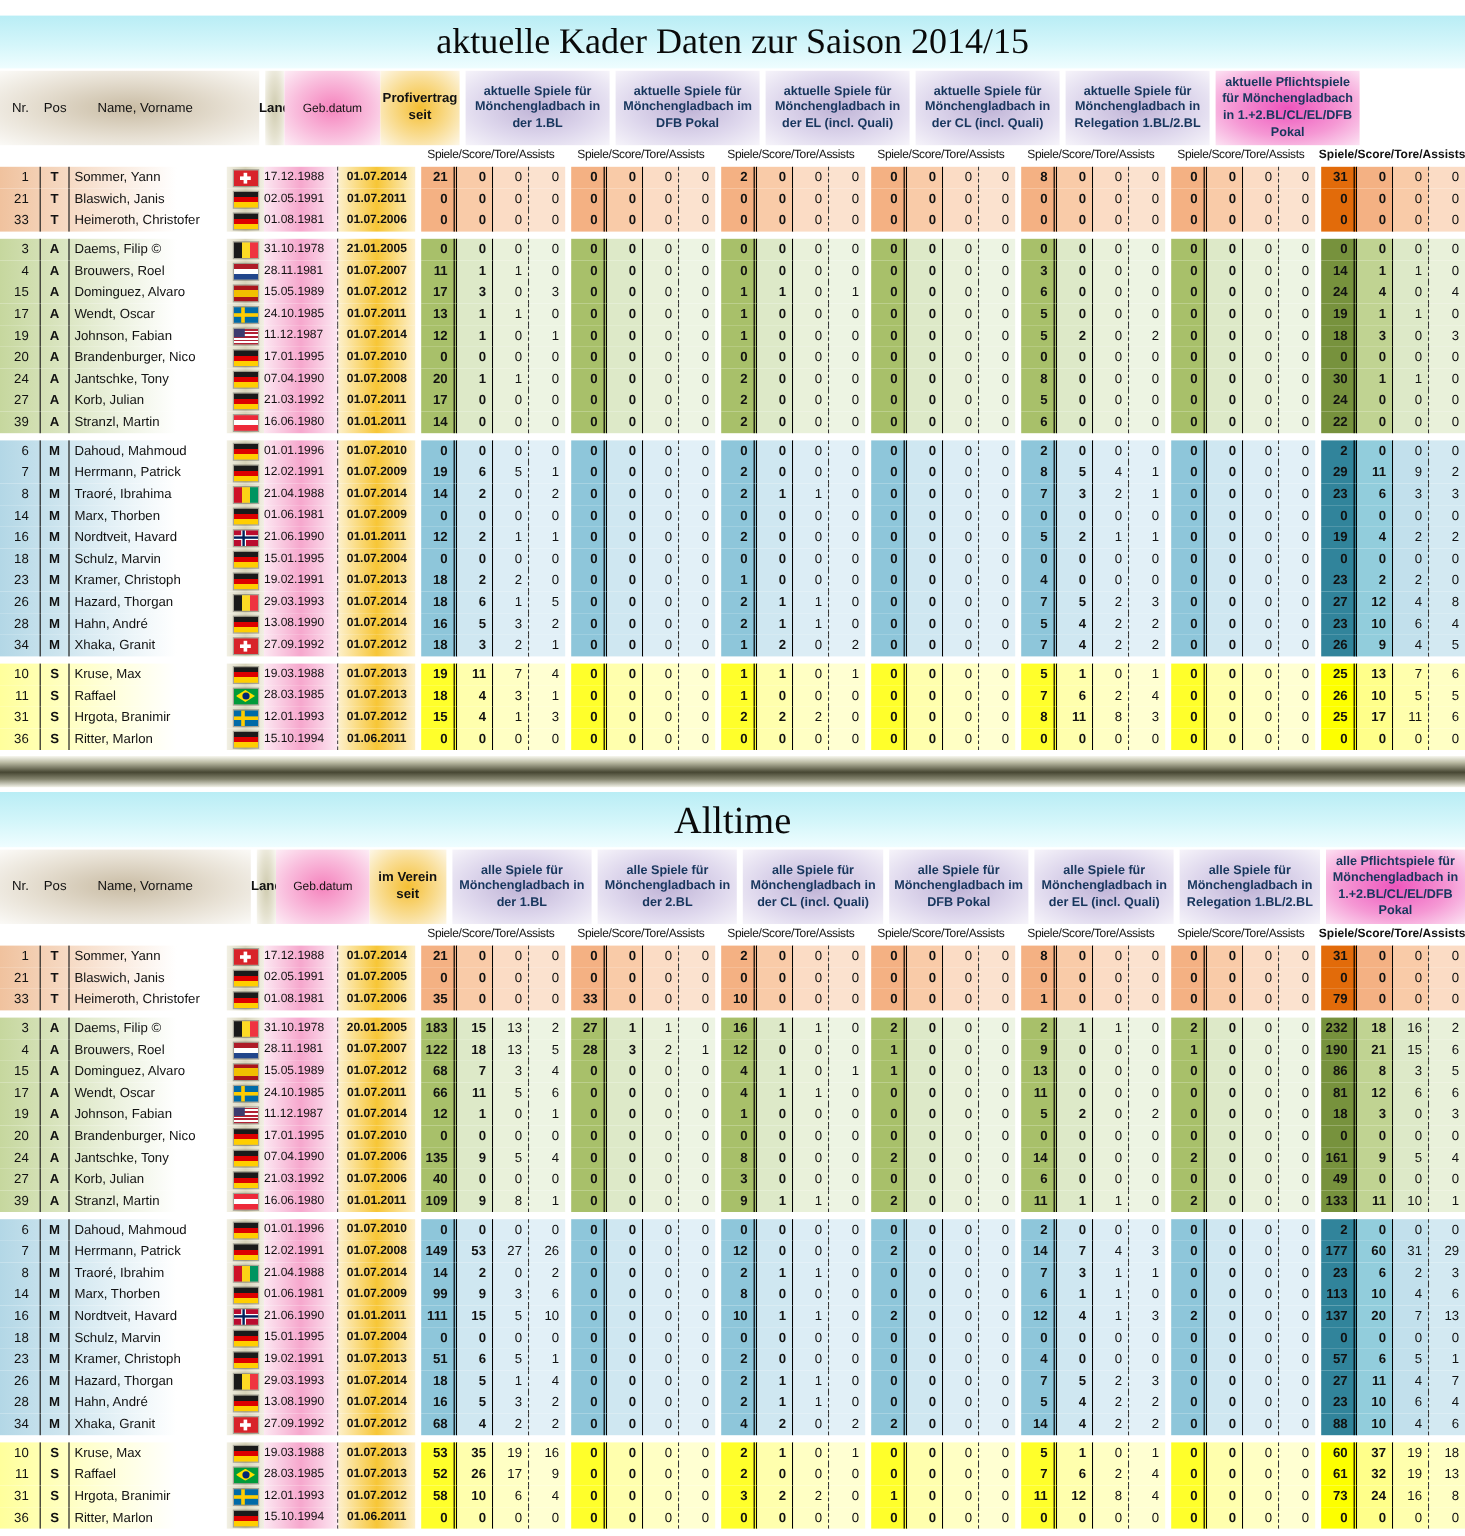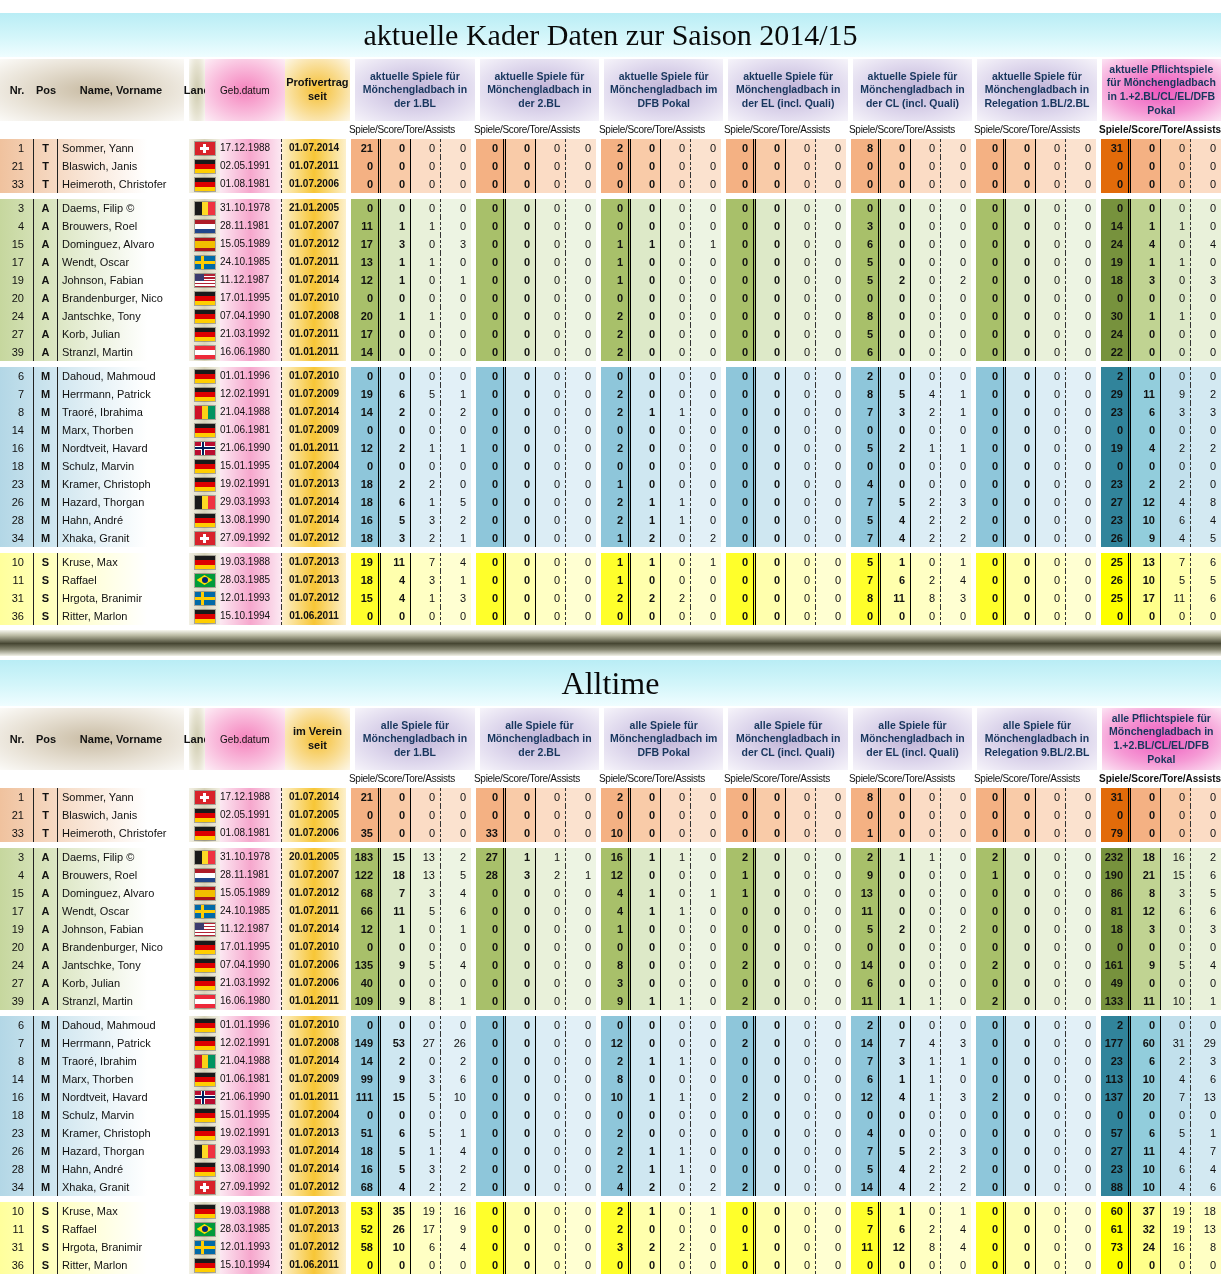--- a/index.html
+++ b/index.html
@@ -7,40 +7,40 @@
   .sheet{width:1221px;overflow:hidden}
   .topspace{height:13px}
   .titleband{height:44px;display:flex;align-items:center;justify-content:center;
     background:linear-gradient(180deg,#b9edf5 0%,#d4f6fa 55%,#effdff 100%);
     font-family:"Liberation Serif",serif;font-size:30px;color:#0a0a0a}
   .titleband.alltime{height:46px;font-size:32px}
   .bigbar{height:26px;margin:5px 0 4px 0;
     background:linear-gradient(180deg,#f7f7ef 0%,#bdbda6 20%,#474733 52%,#84846e 74%,#f2f2e8 100%)}
   
   .hdr-row{display:flex;align-items:stretch;height:62px;margin-top:2px}
-  .hdr-left{width:184px;display:flex;align-items:center;font-weight:bold;font-size:11px;
+  .hdr-left{width:216px;display:flex;align-items:center;font-weight:normal;font-size:11px;
     background:radial-gradient(ellipse at center,#c9bca4 0%,#e6dfd2 55%,#fbfaf7 100%)}
   .h-nr{width:34px;text-align:center}
   .h-pos{width:24px;text-align:center}
   .h-name{width:126px;text-align:center}
   .hdr-land{width:16px;margin-left:5px;display:flex;align-items:center;justify-content:center;
     font-weight:bold;font-size:11px;background:radial-gradient(ellipse at center,#cfcbaf 0%,#e5e2d0 55%,#faf9f4 100%)}
   .hdr-geb{width:80px;display:flex;align-items:center;justify-content:center;font-weight:normal;font-size:10px;
     background:radial-gradient(ellipse at center,#f583bd 0%,#f9bcdc 55%,#fdeef6 100%)}
   .hdr-seit{width:66px;display:flex;align-items:center;justify-content:center;text-align:center;
     font-weight:bold;font-size:11px;line-height:1.25;
     background:radial-gradient(ellipse at center,#f5bf33 0%,#f9dd94 55%,#fdf7e8 100%)}
   .hdr-grp{width:120px;margin-left:5px;display:flex;align-items:center;justify-content:center;text-align:center;
     font-weight:bold;font-size:10.5px;line-height:1.3;color:#17365d;padding:0 1px;box-sizing:border-box;
     background:radial-gradient(ellipse at center,#bfb3d6 0%,#ddd6ec 55%,#f6f4fa 100%)}
   .hdr-grp.pf{background:radial-gradient(ellipse at center,#ee55bd 0%,#f598d4 55%,#fce3f3 100%)}
   
   .subhdr{display:flex;height:16px;align-items:center;font-size:10px;letter-spacing:-0.3px;margin-bottom:2px}
   .sub-left{width:344px}
-  .sub{width:120px;margin-left:5px;white-space:nowrap}
+  .sub{width:120px;margin-left:5px;text-align:center;white-space:nowrap}
   .sub.pf{font-weight:bold;letter-spacing:0}
   
   .prow{display:flex;height:18px;line-height:18px;font-size:11px}
   .ggap{height:6px}
   .leftwrap{display:flex;width:184px;background:linear-gradient(90deg,var(--tint) 0%,#fff 80%)}
   .c-nr{width:34px;text-align:right;padding-right:9px;box-sizing:border-box;border-right:1px solid #222}
   .c-pos{width:24px;text-align:center;font-weight:bold;border-right:1px solid #222;box-sizing:border-box}
   .c-name{width:126px;padding-left:4px;box-sizing:border-box;white-space:nowrap;overflow:hidden}
   .c-land{width:32px;margin-left:5px;display:flex;align-items:center;justify-content:center;
     background:linear-gradient(90deg,#f2f0e4 0%,#d7d3b9 50%,#f2f0e4 100%)}
@@ -93,21 +93,20 @@
       <div class="hdr-row">
      <div class="hdr-left">
        <span class="h-nr">Nr.</span>
        <span class="h-pos">Pos</span>
        <span class="h-name">Name, Vorname</span>
      </div>
      <div class="hdr-land">Land</div>
      <div class="hdr-geb">Geb.datum</div>
      <div class="hdr-seit">Profivertrag seit</div>
         <div class="hdr-grp">aktuelle Spiele für Mönchengladbach in der 1.BL</div>
-        <div class="hdr-grp">aktuelle Spiele für Mönchengladbach in der 2.BL</div>
         <div class="hdr-grp">aktuelle Spiele für Mönchengladbach im DFB Pokal</div>
         <div class="hdr-grp">aktuelle Spiele für Mönchengladbach in der EL (incl. Quali)</div>
         <div class="hdr-grp">aktuelle Spiele für Mönchengladbach in der CL (incl. Quali)</div>
         <div class="hdr-grp">aktuelle Spiele für Mönchengladbach in Relegation 1.BL/2.BL</div>
         <div class="hdr-grp pf">aktuelle Pflichtspiele für Mönchengladbach in 1.+2.BL/CL/EL/DFB Pokal</div>
       </div>
    <div class="subhdr">
         <div class="sub-left"></div>
         <div class="sub">Spiele/Score/Tore/Assists</div>
         <div class="sub">Spiele/Score/Tore/Assists</div>
@@ -1536,24 +1535,24 @@
      <div class="hdr-left">
        <span class="h-nr">Nr.</span>
        <span class="h-pos">Pos</span>
        <span class="h-name">Name, Vorname</span>
      </div>
      <div class="hdr-land">Land</div>
      <div class="hdr-geb">Geb.datum</div>
      <div class="hdr-seit">im Verein seit</div>
         <div class="hdr-grp">alle Spiele für Mönchengladbach in der 1.BL</div>
         <div class="hdr-grp">alle Spiele für Mönchengladbach in der 2.BL</div>
+        <div class="hdr-grp">alle Spiele für Mönchengladbach in der CL (incl. Quali)</div>
         <div class="hdr-grp">alle Spiele für Mönchengladbach im DFB Pokal</div>
-        <div class="hdr-grp">alle Spiele für Mönchengladbach in der CL (incl. Quali)</div>
         <div class="hdr-grp">alle Spiele für Mönchengladbach in der EL (incl. Quali)</div>
-        <div class="hdr-grp">alle Spiele für Mönchengladbach in Relegation 9.BL/2.BL</div>
+        <div class="hdr-grp">alle Spiele für Mönchengladbach in Relegation 1.BL/2.BL</div>
         <div class="hdr-grp pf">alle Pflichtspiele für Mönchengladbach in 1.+2.BL/CL/EL/DFB Pokal</div>
       </div>
    <div class="subhdr">
         <div class="sub-left"></div>
         <div class="sub">Spiele/Score/Tore/Assists</div>
         <div class="sub">Spiele/Score/Tore/Assists</div>
         <div class="sub">Spiele/Score/Tore/Assists</div>
         <div class="sub">Spiele/Score/Tore/Assists</div>
         <div class="sub">Spiele/Score/Tore/Assists</div>
         <div class="sub">Spiele/Score/Tore/Assists</div>

